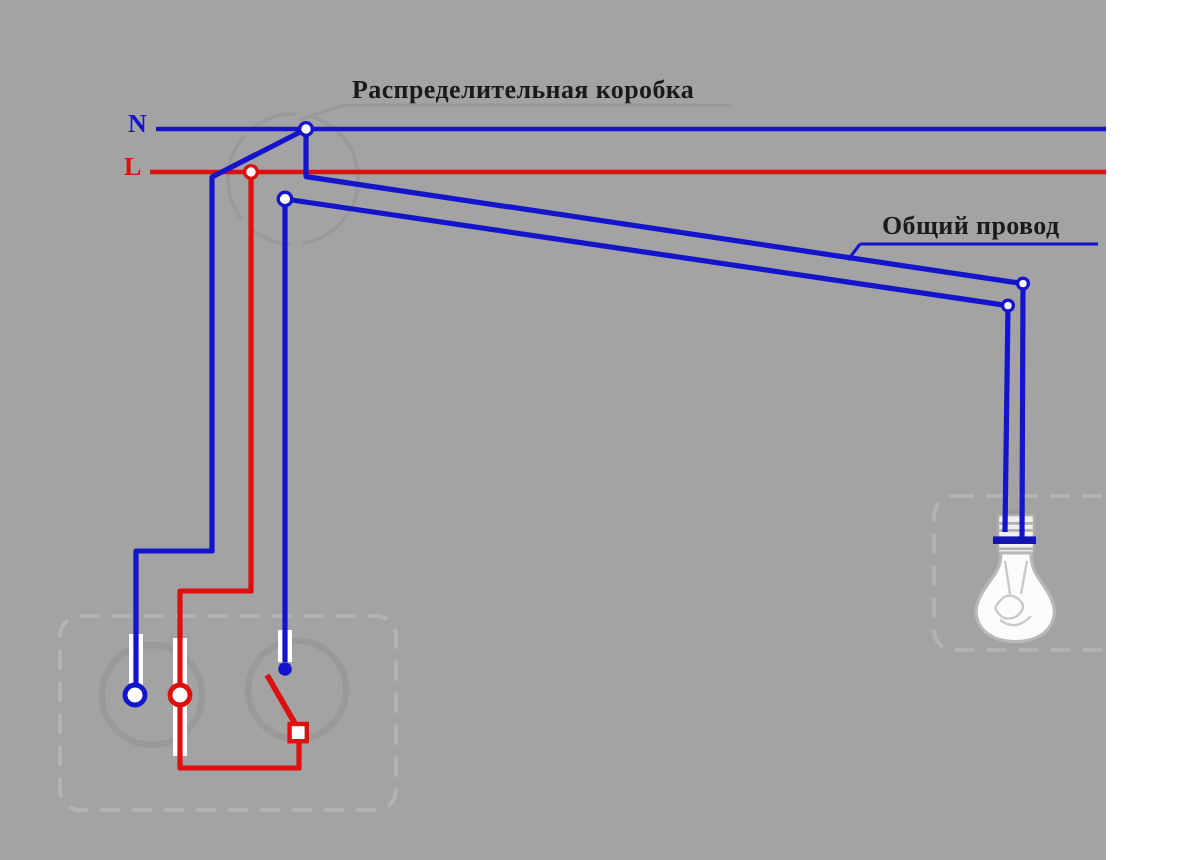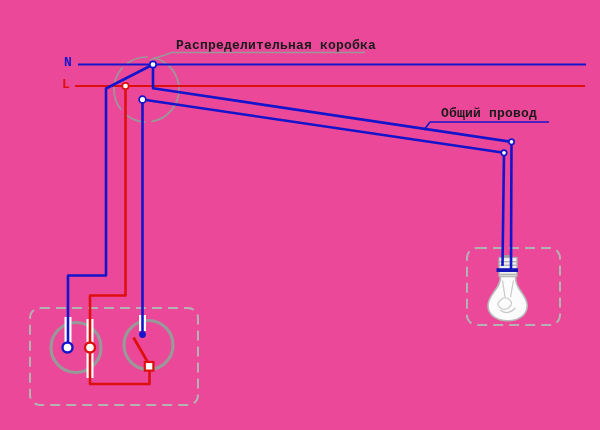--- a/index.html
+++ b/index.html
@@ -1,17 +1,17 @@
 <!DOCTYPE html>
 <html style="--wire-blue: #1414cc; --wire-red: #dd0f0f; --outline-gray: #999999; --dashed-gray: #b3b3b3; --leader-gray: #999999; --label-black: #1a1a1a; --cap-band-blue: #1515b5; --bulb-stroke: #b8b8b8;"><head>
 <meta charset="utf-8">
 <style>
   html,body{margin:0;padding:0;background:#ffffff;}
-  .stage{position:relative;width:600px;height:430px;background:#ec4899;overflow:hidden;
-         font-family:Liberation Mono, monospace;}
+  .stage{position:relative;width:553px;height:430px;background:#a3a3a3;overflow:hidden;
+         font-family:Liberation Serif, serif;}
   svg{display:block;}
   
   .wire-blue{stroke:var(--wire-blue);stroke-width:2.6;fill:none;stroke-linejoin:round;stroke-linecap:butt;}
   .wire-red{stroke:var(--wire-red);stroke-width:2.6;fill:none;stroke-linejoin:round;stroke-linecap:butt;}
   .bus-n{stroke:var(--wire-blue);stroke-width:2.2;fill:none;}
   .bus-l{stroke:var(--wire-red);stroke-width:2.2;fill:none;}
   .casing{stroke:#ffffff;stroke-width:7;fill:none;}
   
   .node-blue{fill:#ffffff;stroke:var(--wire-blue);stroke-width:1.7;}
   .node-red{fill:#ffffff;stroke:var(--wire-red);stroke-width:1.7;}

